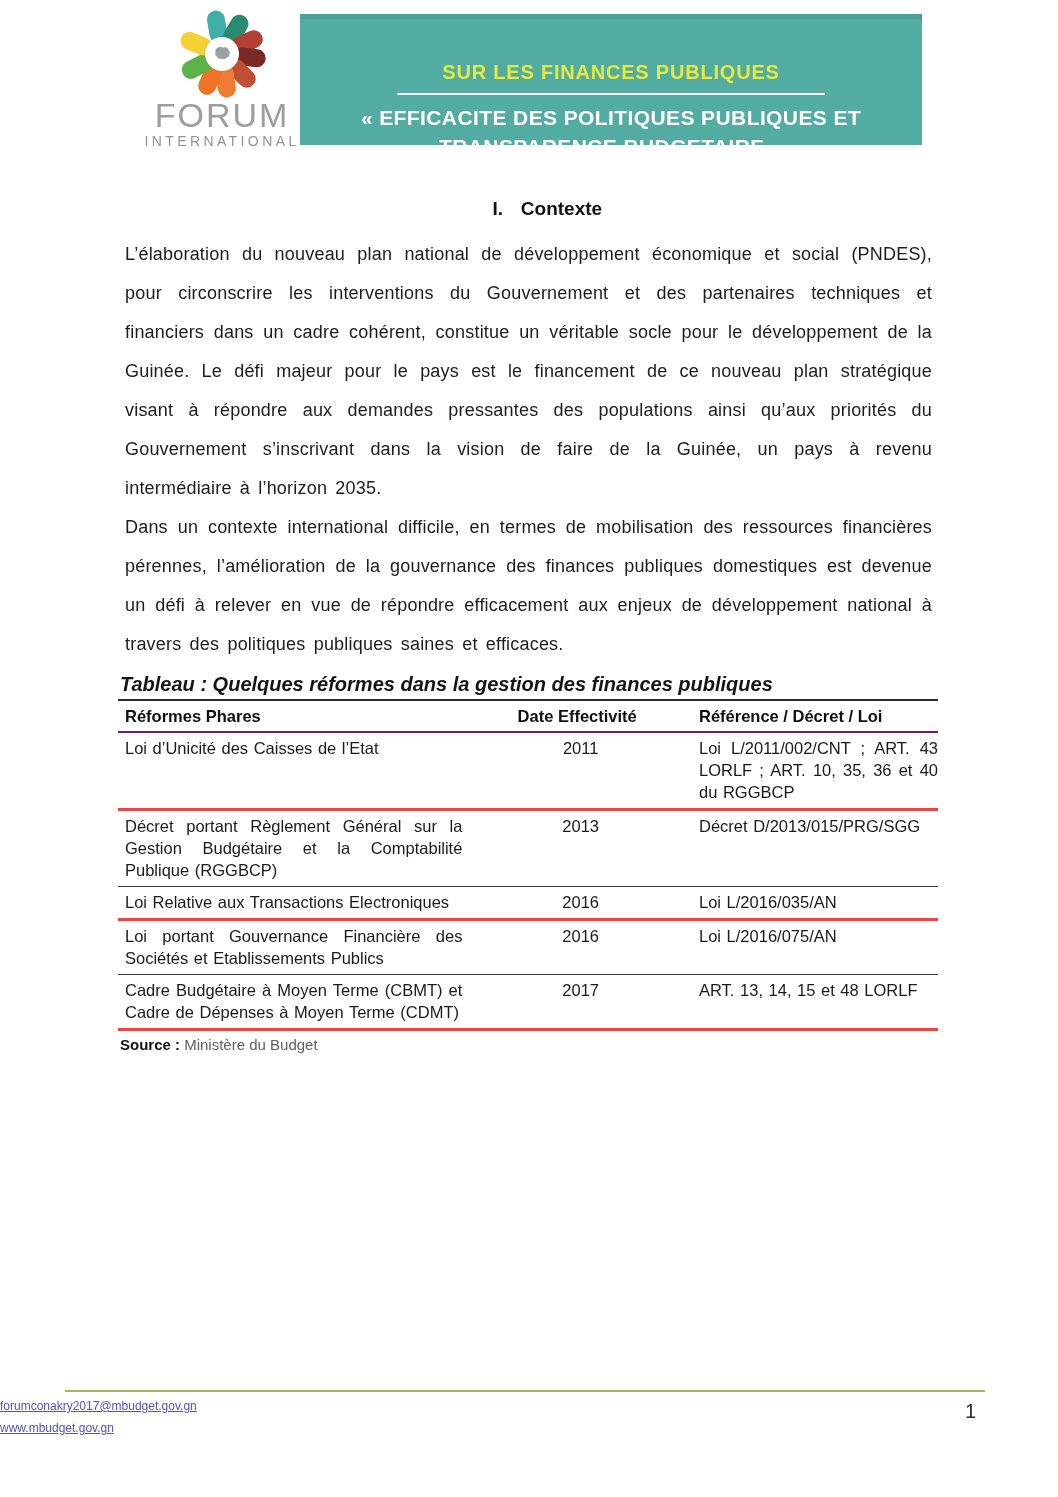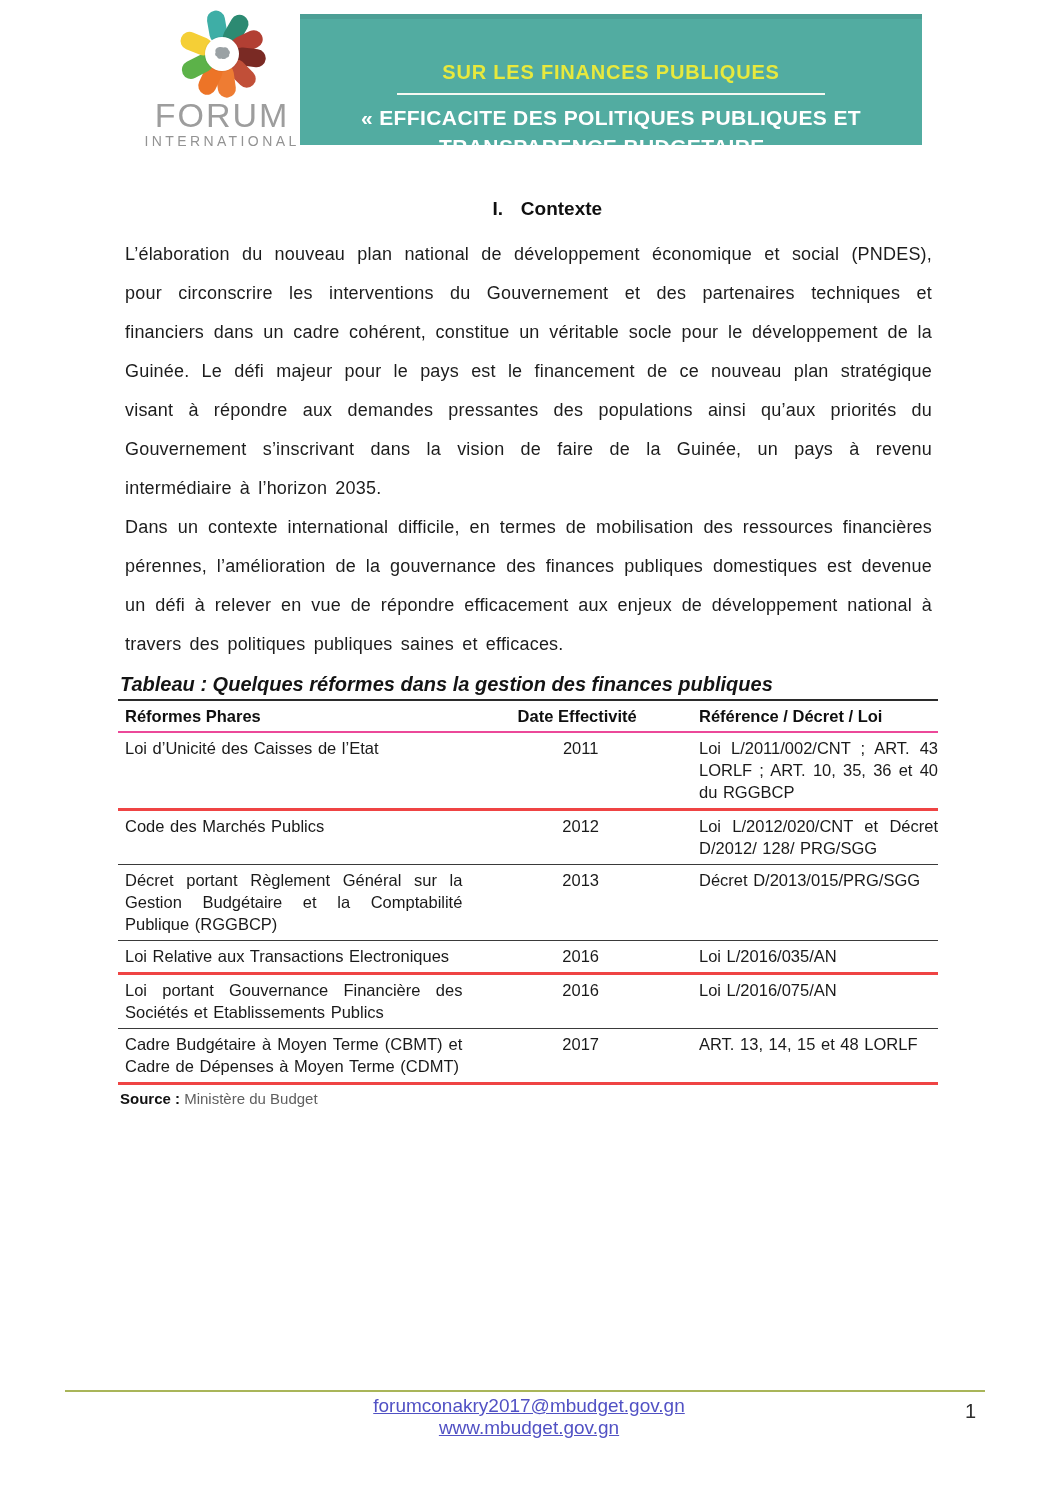--- a/index.html
+++ b/index.html
@@ -55,39 +55,39 @@
 
   .table-caption{margin:9px 0 0 -5px;font-size:20px;font-weight:bold;font-style:italic;color:#141414;}
   table.reforms{
     width:820px;margin-left:-7px;margin-top:3px;border-collapse:collapse;table-layout:fixed;
   }
   table.reforms col.c1{width:42%;}
   table.reforms col.c2{width:28%;}
   table.reforms col.c3{width:30%;}
   table.reforms th{
     font-size:16.5px;font-weight:bold;text-align:left;padding:4px 0 3px 7px;line-height:23px;
-    border-top:2px solid #2b2b2b;border-bottom:2px solid #ec4899;color:#0f0f0f;
+    border-top:2px solid #2b2b2b;border-bottom:2px solid #701a75;color:#0f0f0f;
   }
   table.reforms th.col-date{text-align:center;padding-left:0;}
   table.reforms td{
     vertical-align:top;font-size:16.5px;line-height:22px;padding:4px 0 5px 7px;
     word-spacing:1px;color:#1a1a1a;
   }
   td.cell-reforme{text-align:justify;padding-right:14px;}
   td.cell-date{text-align:center;padding-left:0;}
   td.cell-ref{text-align:justify;padding-right:4px;}
   tr.sep-thick td{border-bottom:3px solid #ef4444;}
   tr.sep-thin td{border-bottom:1px solid #3a3a3a;}
   .source-line{margin:5px 0 0 -5px;font-size:15px;}
   .source-label{font-weight:bold;color:#111;}
   .source-value{color:#5f5f5f;}
 
   
   .footer-rule{position:absolute;left:65px;width:920px;top:1390px;height:2px;background:var(--footer-rule);}
-  .footer-links{position:absolute;left:0;right:0;top:1395px;text-align:center;font-size:19px;line-height:22px;}
+  .footer-links{position:absolute;left:0;right:0;top:1395px;text-align:left;font-size:12px;line-height:22px;}
   .footer-links a{color:var(--link);text-decoration:underline;display:block;}
   .page-number{position:absolute;right:82px;top:1400px;font-size:20px;color:#2e2e2e;}
 </style>
 </head>
 <body>
 
 <div class="page">
 
   <header class="doc-header">
     <div class="logo">
@@ -144,25 +144,20 @@
           <th>Référence / Décret / Loi</th>
         </tr>
       </thead>
       <tbody>
         <tr class="sep-thick">
           <td class="cell-reforme">Loi d’Unicité des Caisses de l’Etat</td>
           <td class="cell-date">2011</td>
           <td class="cell-ref">Loi L/2011/002/CNT ;  ART. 43 LORLF ; ART. 10, 35, 36 et 40 du RGGBCP</td>
         </tr>
         <tr class="sep-thin">
-          <td class="cell-reforme">Code des Marchés Publics</td>
-          <td class="cell-date">2012</td>
-          <td class="cell-ref">Loi L/2012/020/CNT et Décret D/2012/ 128/ PRG/SGG</td>
-        </tr>
-        <tr class="sep-thin">
           <td class="cell-reforme">Décret portant Règlement Général sur la Gestion Budgétaire et la Comptabilité Publique (RGGBCP)</td>
           <td class="cell-date">2013</td>
           <td class="cell-ref">Décret D/2013/015/PRG/SGG</td>
         </tr>
         <tr class="sep-thick">
           <td class="cell-reforme">Loi Relative aux Transactions Electroniques</td>
           <td class="cell-date">2016</td>
           <td class="cell-ref">Loi L/2016/035/AN</td>
         </tr>
         <tr class="sep-thin">

